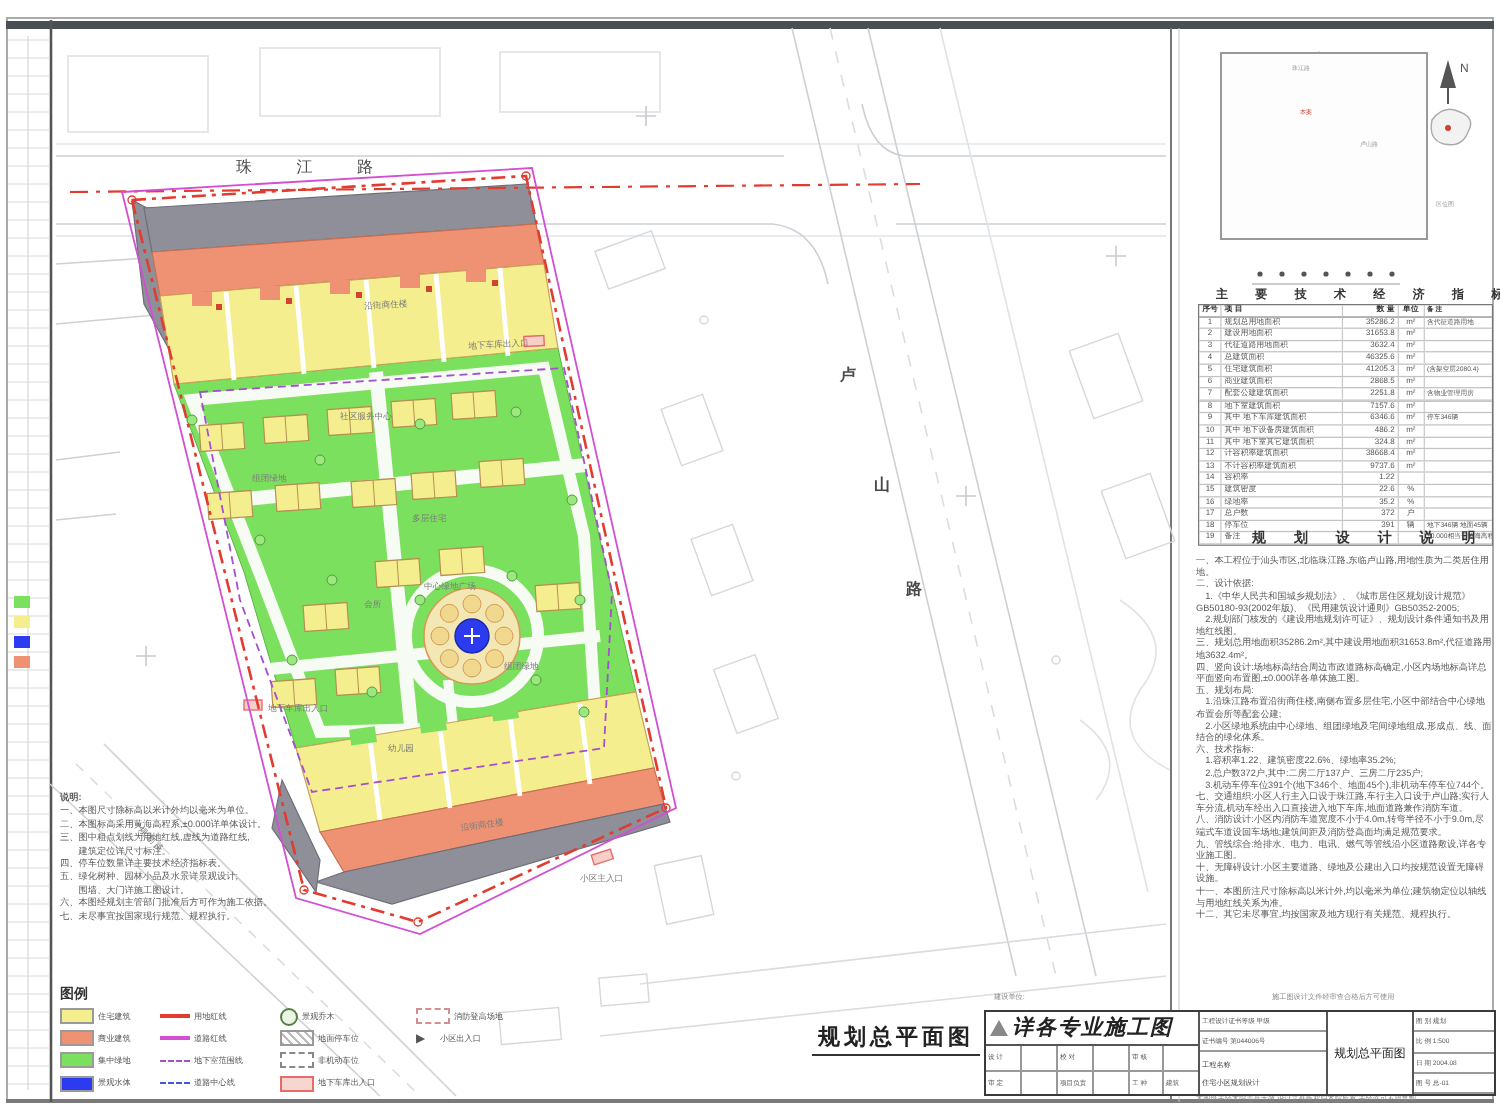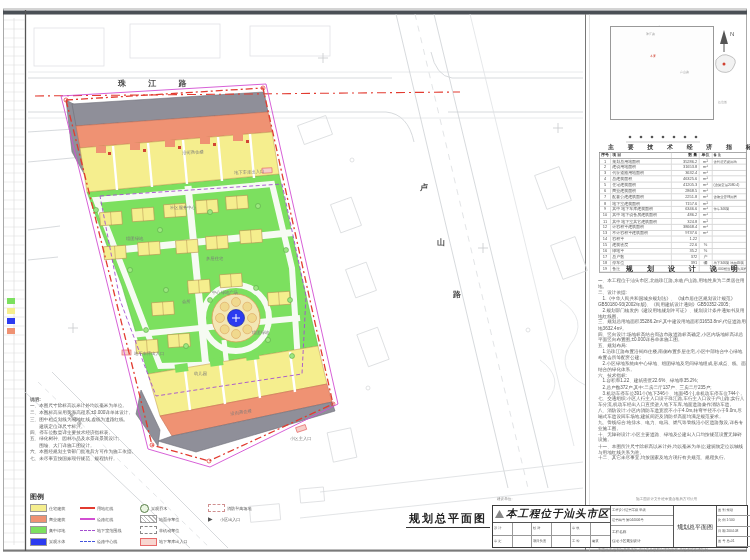--- a/index.html
+++ b/index.html
@@ -1,21 +1,21 @@
 <!DOCTYPE html>
 <html style="--c-yellow: #F5EE8E; --c-salmon: #EF9273; --c-green: #7CE05F; --c-blue: #2C3BF0; --c-redline: #E23B30; --c-magenta: #D24FD2; --c-purple: #A44FD0; --c-grayband: #8F8F99;"><head>
 <meta charset="utf-8">
 <style>
   html,body{margin:0;padding:0;background:#fff;}
   #app{position:relative;width:750px;height:560px;background:#fff;overflow:hidden;
        font-family:"Liberation Sans",sans-serif;color:#333;}
   svg{position:absolute;left:0;top:0;}
   .plan-label{position:absolute;font-size:6px;color:#7a7a7a;white-space:nowrap;
               transform-origin:0 0;transform:scale(.72);}
-  .road-label{position:absolute;font-size:8px;color:#4a4a4a;letter-spacing:10px;font-weight:bold;white-space:nowrap;}
+  .road-label{position:absolute;font-size:8px;color:#4a4a4a;letter-spacing:10px;font-weight:normal;white-space:nowrap;}
   .east-ch{position:absolute;font-size:8px;color:#4a4a4a;font-weight:bold;}
   
   .panel-title{position:absolute;font-size:7px;font-weight:bold;color:#333;letter-spacing:6px;white-space:nowrap;}
   #ind-table{position:absolute;left:599px;top:152px;width:236px;
              transform:scale(.62);transform-origin:0 0;border:1px solid #777;background:#fff;}
   .ind-row{display:flex;border-bottom:.5px solid #c2c2c2;line-height:8.6px;font-size:6.4px;color:#555;}
   .ind-row.hd{font-weight:bold;color:#333;border-bottom:.8px solid #888;}
   .ind-c{padding:0 2px;overflow:hidden;white-space:nowrap;border-left:.5px solid #c9c9c9;}
   .ind-c:first-child{border-left:none;}
   .c0{width:15px;text-align:center}.c1{width:103px}.c2{width:44px;text-align:right}.c3{width:18px;text-align:center}.c4{width:56px;font-size:5.4px}
@@ -696,21 +696,21 @@
 <div id="main-title">规划总平面图</div>
 
 <span class="ann" style="left:497px;top:496px;">建设单位:</span>
 <span class="ann" style="left:636px;top:496px;">施工图设计文件经审查合格后方可使用</span>
 <span class="ann" style="left:598px;top:547px;">本图纸未经本院盖章无效 设计文件版权归本院所有 未经许可不得复制</span>
 
 <div id="tblock">
   <div class="tb-left">
     <div class="tb-inst">
       <span class="tb-logo"></span>
-      <span class="tb-inst-name">本工程位于汕头市区</span>
+      <span class="tb-inst-name">详各专业施工图</span>
     </div>
     <div class="tb-staff" id="tb-staff">
           <div class="tb-srow">
             <div class="tb-cell">
               <span>设 计</span>
             </div>
             <div class="tb-cell">
               <span></span>
             </div>
             <div class="tb-cell">

